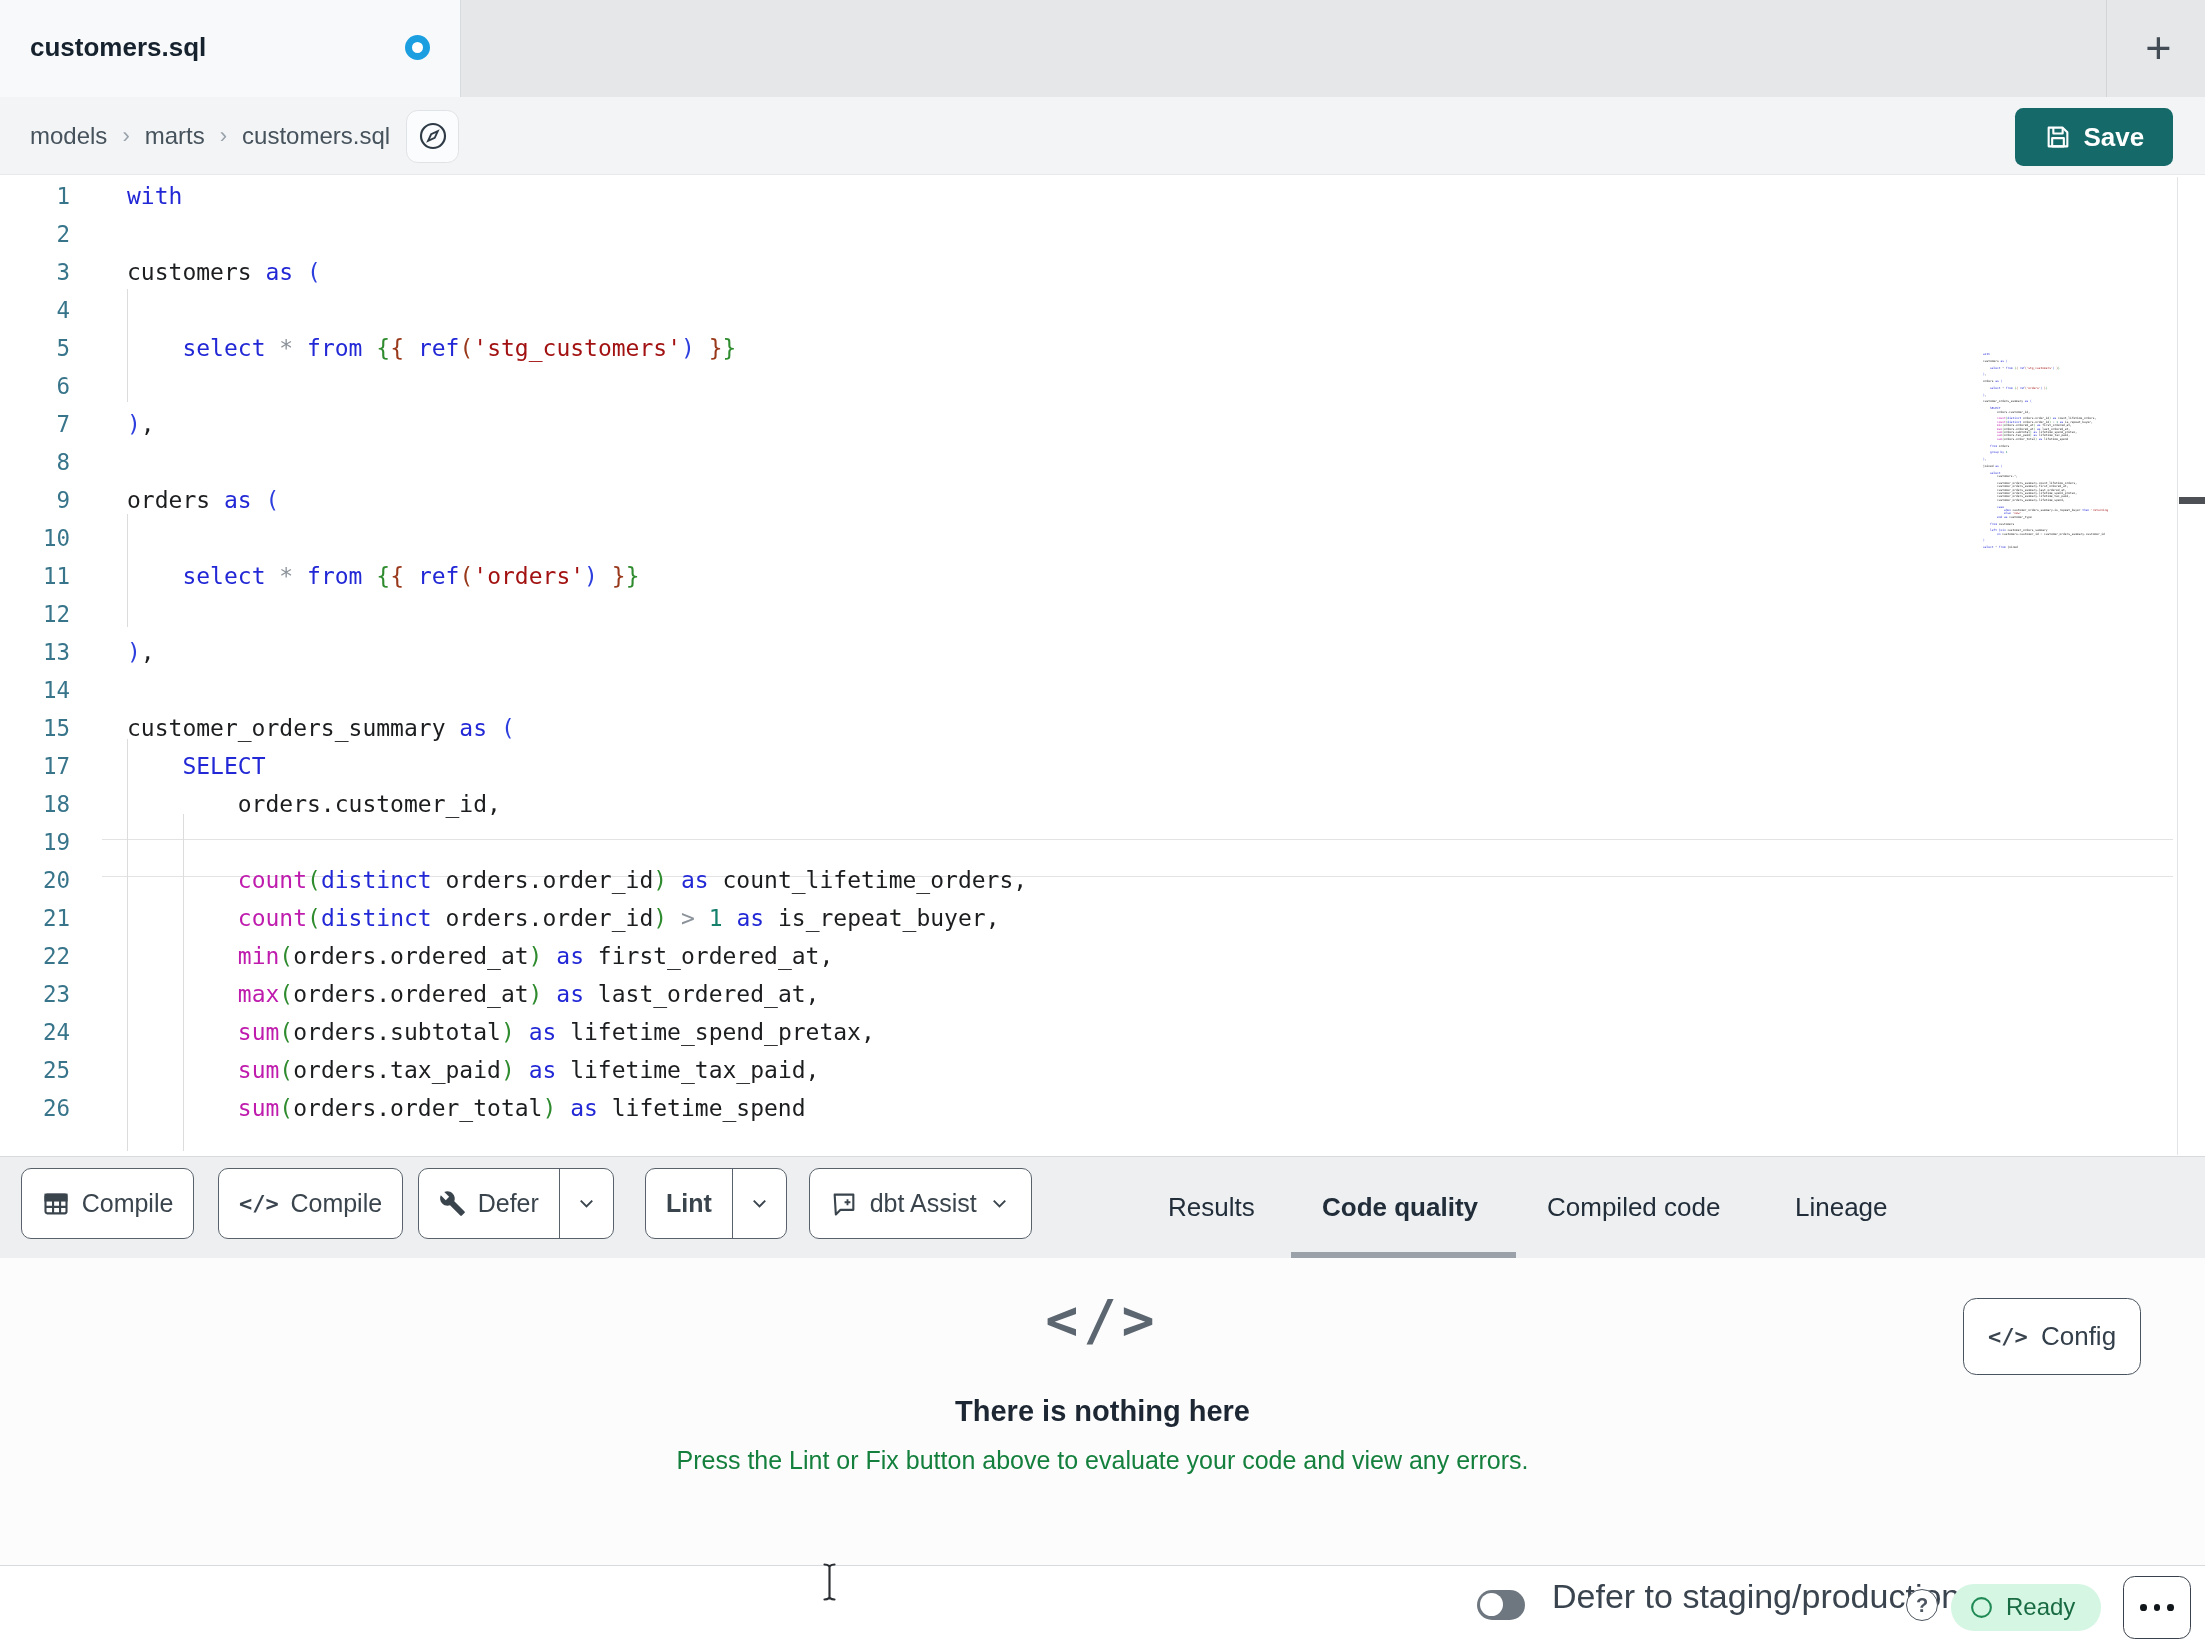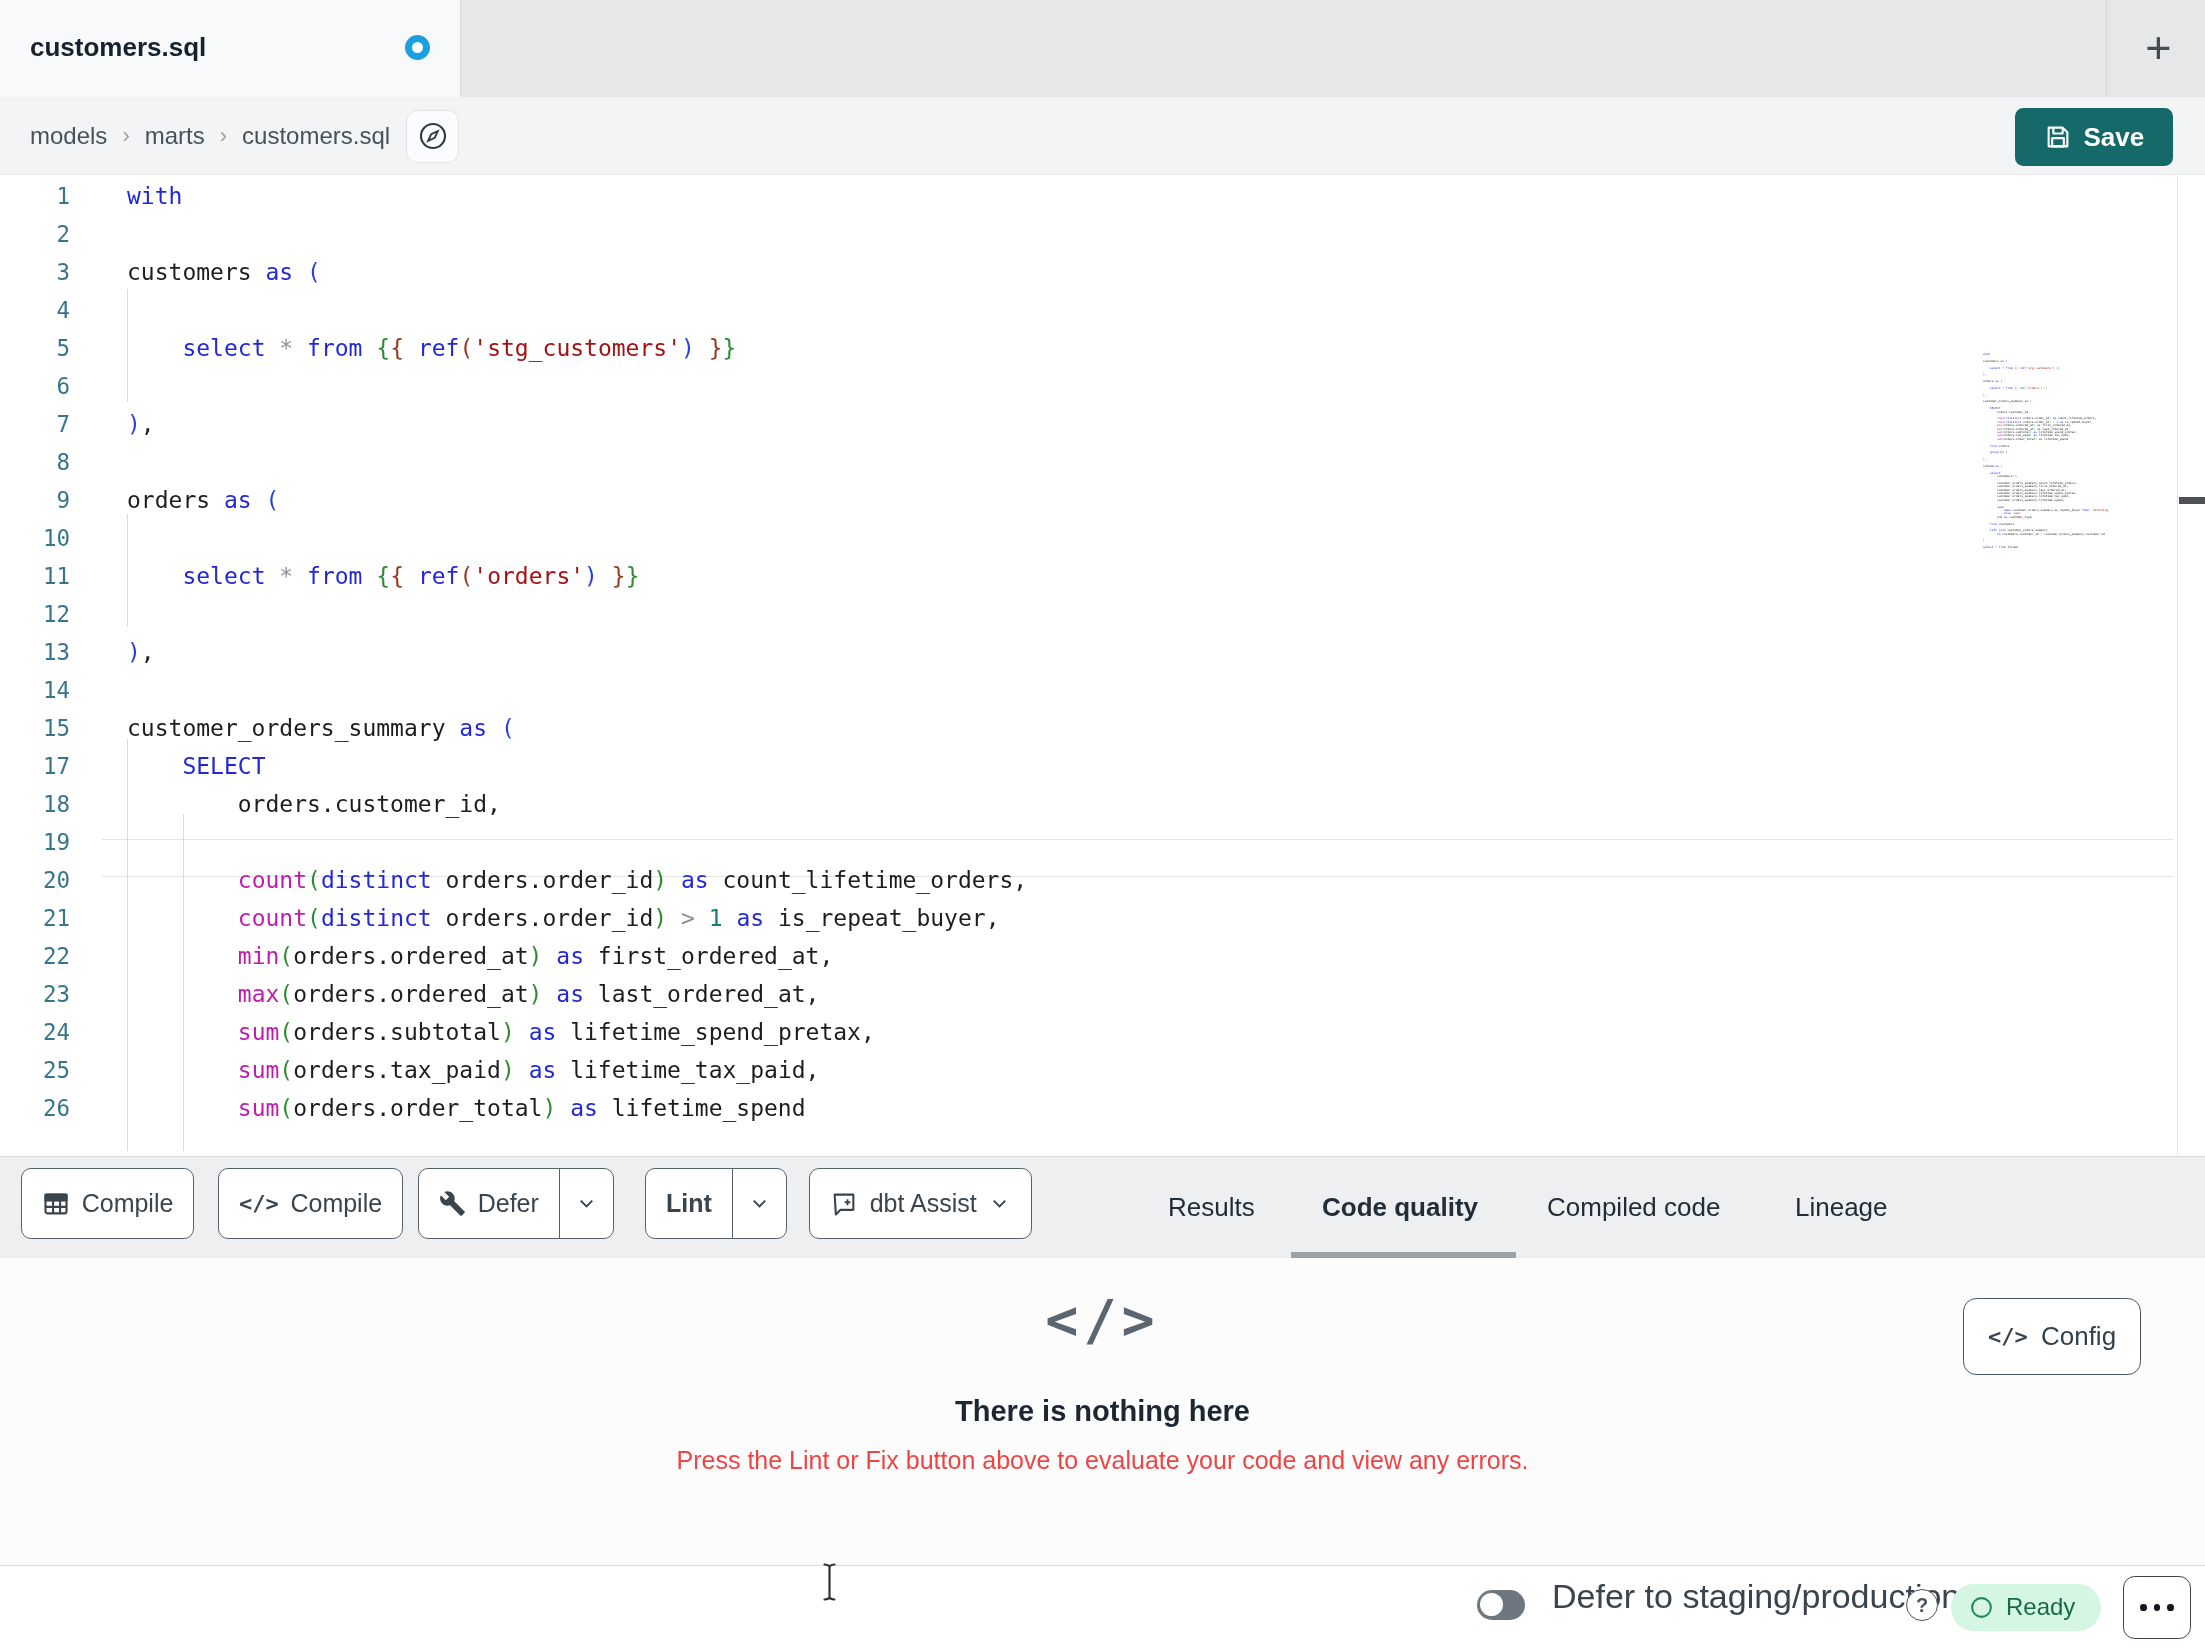--- a/index.html
+++ b/index.html
@@ -59,21 +59,21 @@
            color:#222d3a; cursor:pointer; background:none; border:none; font-family:"Liberation Sans", sans-serif; }
   .tbtab.on { font-weight:700; }
   .tab-underline { position:absolute; left:1291px; top:1252px; width:225px; height:5.8px; background:#9aa1a8; }
 
   
   .panel { position:absolute; left:0; top:1258px; width:2205px; height:307px; background:#fcfcfd; }
   .empty { position:absolute; left:0; top:30px; width:2205px; text-align:center; }
   .empty-icon { font-size:55px; font-weight:600; color:#5c6670; letter-spacing:5px;
                 font-family:"DejaVu Sans Mono", monospace; }
   .empty-title { margin-top:43px; font-size:29px; font-weight:700; color:#1c2733; }
-  .empty-sub { margin-top:18.3px; font-size:25px; color:#ef4444; }
+  .empty-sub { margin-top:18.3px; font-size:25px; color:#15803d; }
   .config-btn { position:absolute; left:1963px; top:40px; width:178px; height:77px; border-radius:13.3px;
                 border:1.7px solid #4a545e; background:#fff; color:#333f4b; font-size:26px;
                 display:flex; align-items:center; justify-content:center; gap:13.3px; cursor:pointer;
                 font-family:"Liberation Sans", sans-serif; }
   .cfg-glyph { font-family:"DejaVu Sans Mono", monospace; font-size:22px; font-weight:700; color:#3a444f; }
 
   
   .statusbar { position:absolute; left:0; top:1565px; width:2205px; height:83px; background:#fff;
                border-top:0.8px solid #d8dbdd; }
   .toggle { position:absolute; left:1477px; top:24px; width:48px; height:30px; border-radius:15px;

